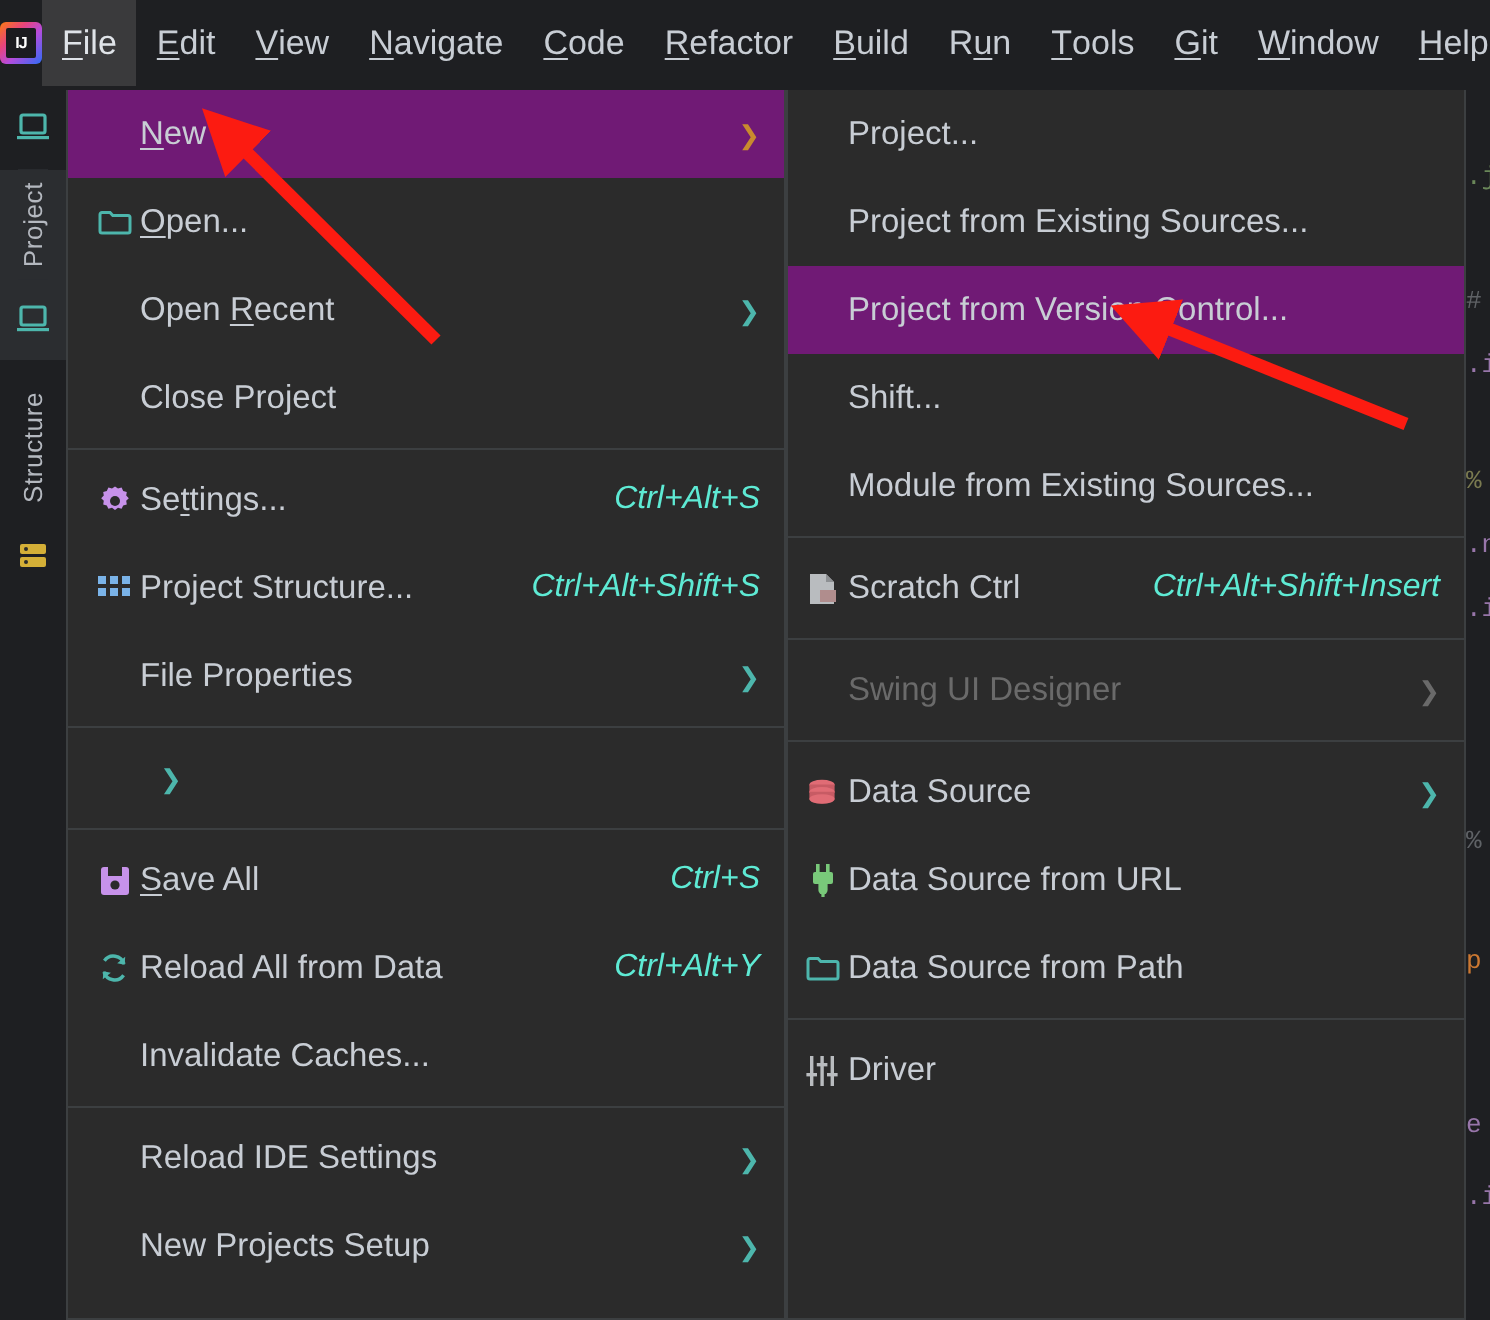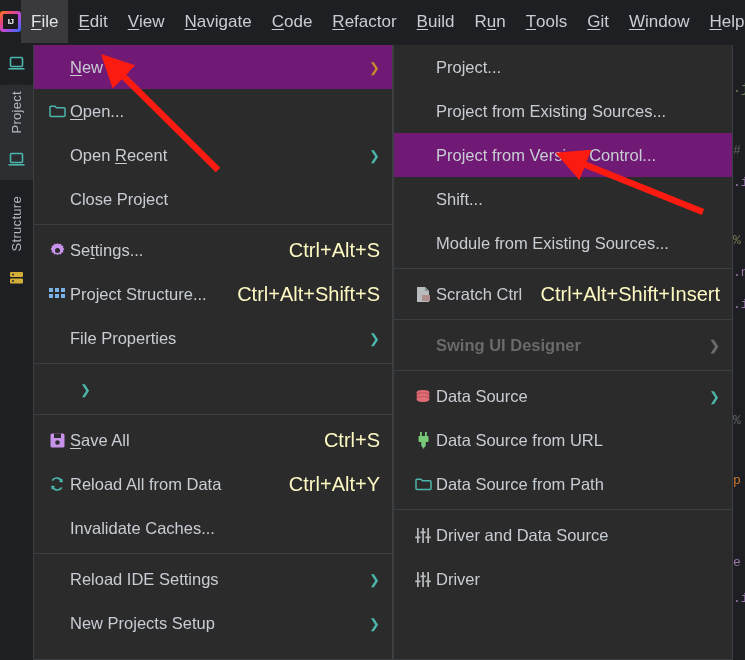--- a/index.html
+++ b/index.html
@@ -62,37 +62,37 @@
     background: #2b2b2b;
     border: 1px solid #3c3f41;
     border-top: none;
     z-index: 20;
   }
   .mi {
     position: relative; height: 44px; display: flex; align-items: center;
     color: #c8cdd4; font-size: 16.5px; padding-left: 10px; padding-right: 12px;
   }
   .mi.hl { background: #701a75; }
-  .mi.disabled { color: #6a6a6a; font-weight: bold; }
+  .mi.disabled { color: #6a6a6a; }
   .mi-ico { width: 26px; min-width: 26px; display: flex; align-items: center; justify-content: center; }
   .mi-lbl { flex: 1; white-space: nowrap; }
   .mi-lbl u { text-decoration: underline; text-underline-offset: 2px; }
-  .mi-key { color: #fef9c3; font-size: 20px; margin-left: 14px; white-space: nowrap; }
+  .mi-key { color: #5eead4; font-size: 16px; margin-left: 14px; white-space: nowrap; font-style: italic; }
   .mi-arrow { color: #c98a2e; font-size: 13px; margin-left: 10px; }
   .mi-arrow.teal { color: #4db6ac; }
   .sep { height: 1px; background: #3c3f41; margin: 3px 0; }
 
   
   #submenu {
     position: absolute; left: 393px; top: 45px; width: 340px; height: 615px;
     background: #2b2b2b;
     border: 1px solid #3c3f41; border-top: none;
     z-index: 25;
   }
-  #submenu .mi { font-size: 16.5px; padding-left: 16px; }
+  #submenu .mi { font-size: 16.5px; padding-left: 4px; }
 
   
   #editor {
     position: absolute; left: 733px; top: 43px; width: 12px; height: 594px;
     background: #1e1f22; overflow: hidden;
     font-family: "Liberation Mono", monospace; font-size: 13px;
   }
   .code-frag { position: absolute; white-space: nowrap; }
 
   
@@ -347,33 +347,20 @@
         <span class="mi-ico">
           <svg width="16" height="15" viewBox="0 0 16 15">
             <rect x="2" y="0" width="1.7" height="15" fill="#b9bcbf"></rect>
             <rect x="7.2" y="0" width="1.7" height="15" fill="#b9bcbf"></rect>
             <rect x="12.3" y="0" width="1.7" height="15" fill="#b9bcbf"></rect>
             <rect x="0.2" y="8.5" width="5.3" height="1.7" fill="#b9bcbf"></rect>
             <rect x="5.4" y="3.5" width="5.3" height="1.7" fill="#b9bcbf"></rect>
             <rect x="10.5" y="8.5" width="5.3" height="1.7" fill="#b9bcbf"></rect>
           </svg>
         </span>
-        <span class="mi-lbl">Driver and Data Source</span>
-      </div>
-      <div class="mi">
-        <span class="mi-ico">
-          <svg width="16" height="15" viewBox="0 0 16 15">
-            <rect x="2" y="0" width="1.7" height="15" fill="#b9bcbf"></rect>
-            <rect x="7.2" y="0" width="1.7" height="15" fill="#b9bcbf"></rect>
-            <rect x="12.3" y="0" width="1.7" height="15" fill="#b9bcbf"></rect>
-            <rect x="0.2" y="8.5" width="5.3" height="1.7" fill="#b9bcbf"></rect>
-            <rect x="5.4" y="3.5" width="5.3" height="1.7" fill="#b9bcbf"></rect>
-            <rect x="10.5" y="8.5" width="5.3" height="1.7" fill="#b9bcbf"></rect>
-          </svg>
-        </span>
         <span class="mi-lbl">Driver</span>
       </div>
     </div>
 
   <div id="editor">
       <div class="code-frag" style="top: 38px; left: 0px; color: rgb(106, 135, 89);">.ja</div>
       <div class="code-frag" style="top: 100px; left: 0px; color: rgb(95, 98, 102);">#</div>
       <div class="code-frag" style="top: 132px; left: 0px; color: rgb(152, 118, 170);">.i</div>
       <div class="code-frag" style="top: 190px; left: 0px; color: rgb(122, 122, 80);">%</div>
       <div class="code-frag" style="top: 222px; left: 0px; color: rgb(152, 118, 170);">.n</div>

